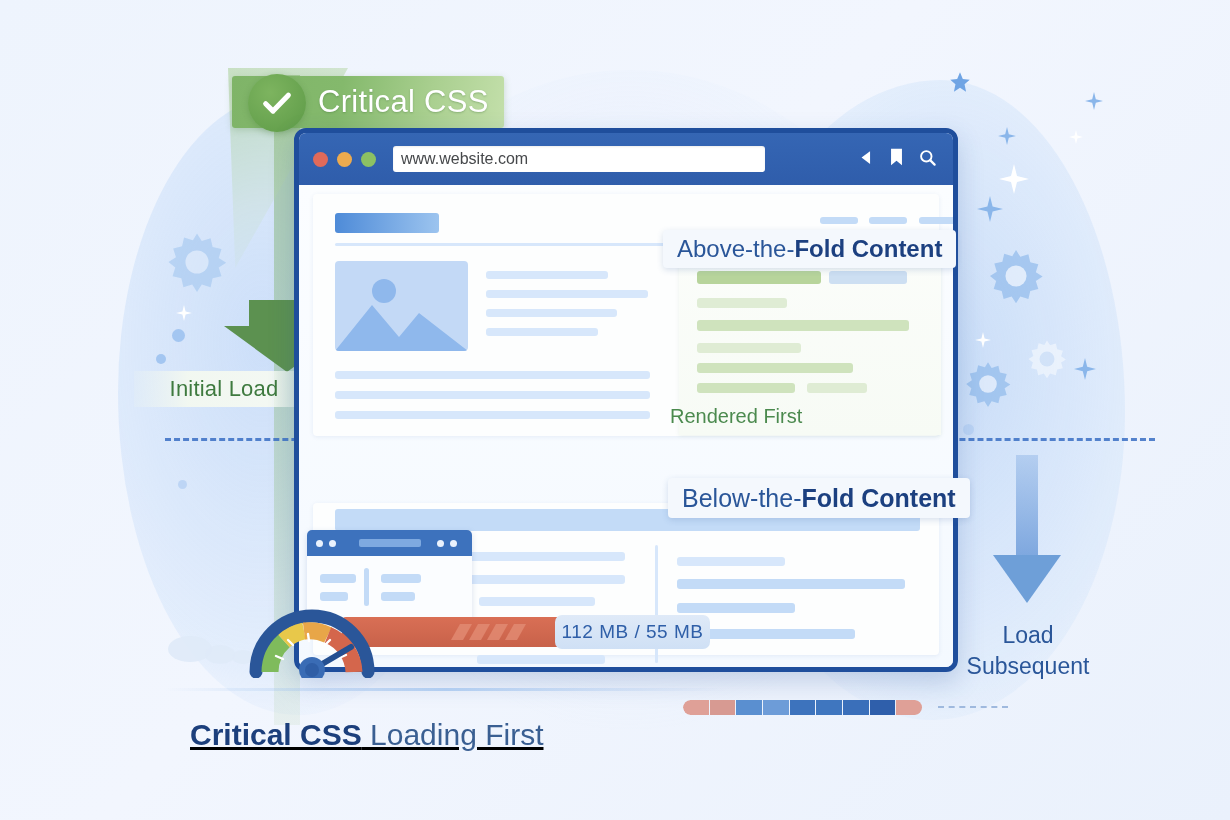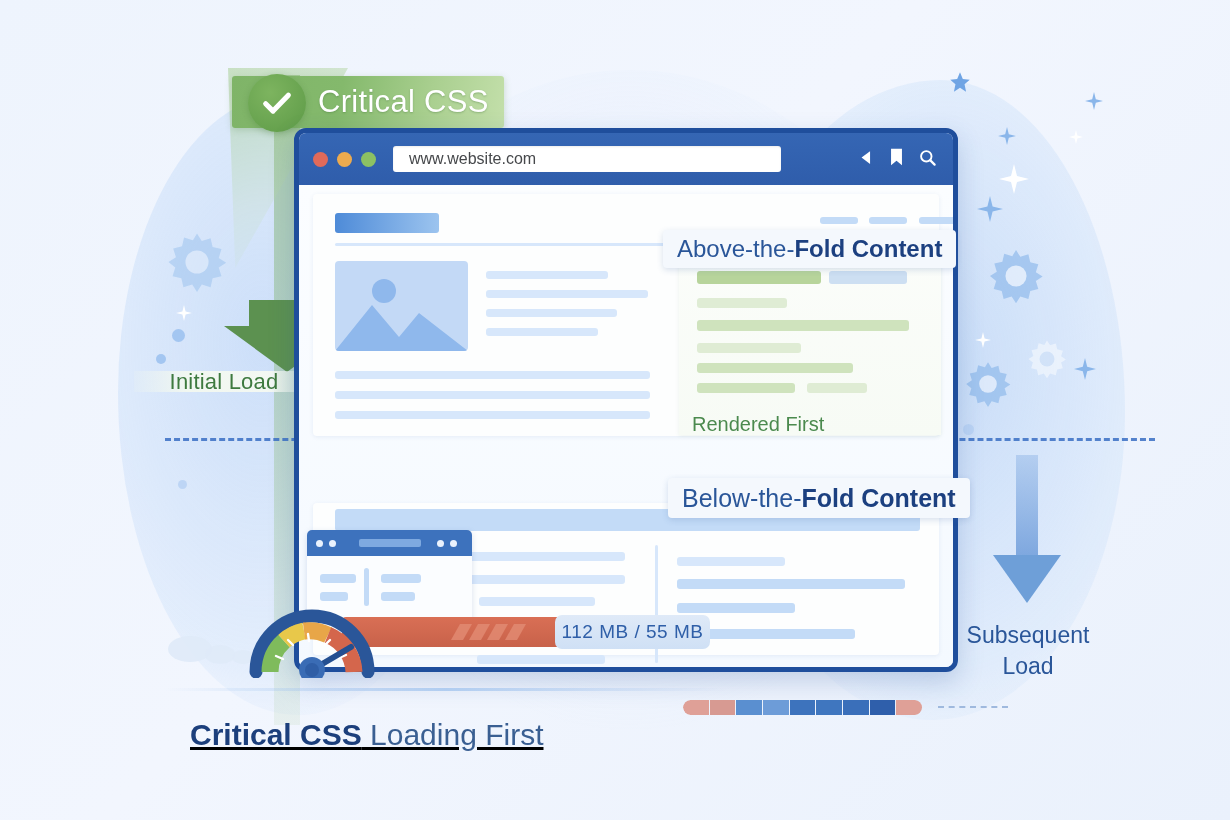--- a/index.html
+++ b/index.html
@@ -26,21 +26,21 @@
   .gear{position:absolute;opacity:.55;}
   .spark{position:absolute;}
 
   .fold-line{position:absolute;left:165px;right:75px;top:438px;height:0;
     border-top:3px dashed #3a6fc4;opacity:.85;}
 
   
   .green-shaft{position:absolute;left:274px;top:75px;width:26px;height:650px;
     background:linear-gradient(180deg,rgba(126,176,109,.55),rgba(140,186,120,.35) 55%,rgba(150,192,130,.12));}
   .green-head{position:absolute;left:224px;top:300px;width:126px;height:72px;}
-  .initial-label{position:absolute;left:134px;top:371px;width:180px;height:21px;
+  .initial-label{position:absolute;left:134px;top:371px;width:180px;height:36px;
     display:flex;align-items:center;justify-content:center;
     background:linear-gradient(90deg,rgba(240,247,236,.15),rgba(244,249,240,.92) 30%,rgba(246,250,242,.92) 75%,rgba(240,247,236,.1));
     color:#3e7a3f;font-size:22px;letter-spacing:.2px;white-space:nowrap;}
 
   
   .blue-shaft{position:absolute;left:1016px;top:455px;width:22px;height:110px;
     background:linear-gradient(180deg,rgba(118,163,222,.35),rgba(104,152,216,.85));}
   .blue-head{position:absolute;left:993px;top:555px;width:68px;height:48px;}
   .subseq-label{position:absolute;left:938px;top:620px;width:180px;text-align:center;
     color:#2a5699;font-size:23px;line-height:31px;}
@@ -61,21 +61,21 @@
     clip-path:polygon(0 0,100% 0,6% 100%);opacity:.8;}
 
   
   .browser{position:absolute;left:294px;top:128px;width:654px;height:534px;
     border:5px solid #1f4e9c;border-radius:12px;background:#f7fbff;
     box-shadow:0 10px 26px rgba(40,80,150,.22);overflow:hidden;}
   .chrome{height:52px;background:linear-gradient(180deg,#3566b4,#2f5dab);
     display:flex;align-items:center;padding:0 14px;position:relative;}
   .dot{width:15px;height:15px;border-radius:50%;margin-right:9px;}
   .urlbar{flex:0 0 auto;width:356px;height:26px;background:#fff;border-radius:3px;
-    margin-left:8px;display:flex;align-items:center;padding:0 16px;
+    margin-left:8px;display:flex;align-items:center;padding:0 8px;
     color:#46484b;font-size:16px;box-shadow:inset 0 1px 2px rgba(0,0,0,.08);}
   .chrome-icons{position:absolute;right:16px;top:0;height:52px;display:flex;align-items:center;gap:14px;}
 
   .viewport{position:relative;height:482px;background:linear-gradient(180deg,#fbfdff,#f4f9ff);}
   .page-card{position:absolute;background:#fdfefe;border-radius:4px;}
 
   .sk{position:absolute;border-radius:3px;}
   .sk-b{background:#c3dbf7;}
   .sk-b2{background:#d7e7fb;}
   .sk-g{background:#b7d49b;}
@@ -265,21 +265,21 @@
       <div class="green-panel" style="left:380px;top:62px;width:262px;height:188px;box-shadow:0 1px 4px rgba(90,140,90,.10);"></div>
       <div class="sk sk-g" style="left:398px;top:86px;width:124px;height:13px;"></div>
       <div class="sk" style="left:530px;top:86px;width:78px;height:13px;background:#cddff2;"></div>
       <div class="sk sk-g3" style="left:398px;top:113px;width:90px;height:10px;"></div>
       <div class="sk sk-g2" style="left:398px;top:135px;width:212px;height:11px;"></div>
       <div class="sk sk-g3" style="left:398px;top:158px;width:104px;height:10px;"></div>
       <div class="sk sk-g2" style="left:398px;top:178px;width:156px;height:10px;"></div>
       <div class="sk sk-g2" style="left:398px;top:198px;width:98px;height:10px;"></div>
       <div class="sk sk-g3" style="left:508px;top:198px;width:60px;height:10px;"></div>
 
-      <div class="rendered-first" style="left:393px;top:220px;margin-top:8px;">Rendered First</div>
+      <div class="rendered-first" style="left:371px;top:220px;">Rendered First</div>
 
       <div class="page-card" style="left:14px;top:318px;width:626px;height:152px;box-shadow:0 1px 4px rgba(70,110,170,.10);"></div>
 
       <div class="sk sk-b" style="left:36px;top:324px;width:585px;height:22px;"></div>
 
       <div class="sk sk-b2" style="left:36px;top:367px;width:290px;height:9px;"></div>
       <div class="sk sk-b2" style="left:150px;top:390px;width:176px;height:9px;"></div>
       <div class="sk sk-b2" style="left:180px;top:412px;width:116px;height:9px;"></div>
       <div class="sk sk-b2" style="left:178px;top:432px;width:84px;height:9px;"></div>
       <div class="sk sk-b2" style="left:178px;top:452px;width:52px;height:9px;"></div>
@@ -356,22 +356,22 @@
   <div class="callout" style="left:668px;top:478px;height:40px;font-size:25px;">
     <span class="reg">Below-the-</span>
     <span class="bold">Fold Content</span>
   </div>
 
   <div class="blue-shaft"></div>
   <svg class="blue-head" viewBox="0 0 68 48">
     <path fill="#6e9fd8" d="M0 0h68L34 48z"></path>
   </svg>
   <div class="subseq-label">
+    <div>Load</div>
     <div>Subsequent</div>
-    <div>Load</div>
   </div>
 
   <div class="base-line"></div>
   <div class="segbar">
     <div class="seg" style="background:#dfa097;border-radius:8px 0 0 8px;"></div>
     <div class="seg" style="background:#d79a92;"></div>
     <div class="seg" style="background:#5a8fd0;"></div>
     <div class="seg" style="background:#6d9cd8;"></div>
     <div class="seg" style="background:#3d73bd;"></div>
     <div class="seg" style="background:#3f76bf;"></div>

